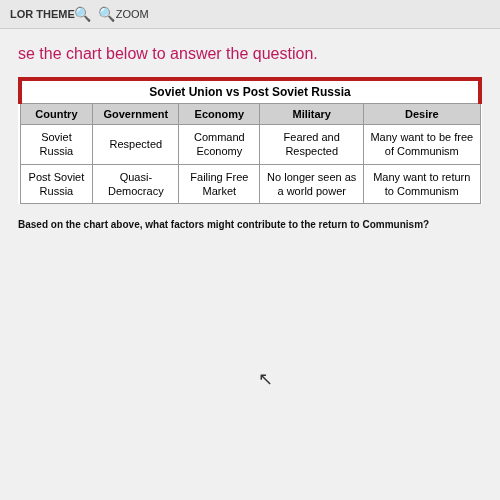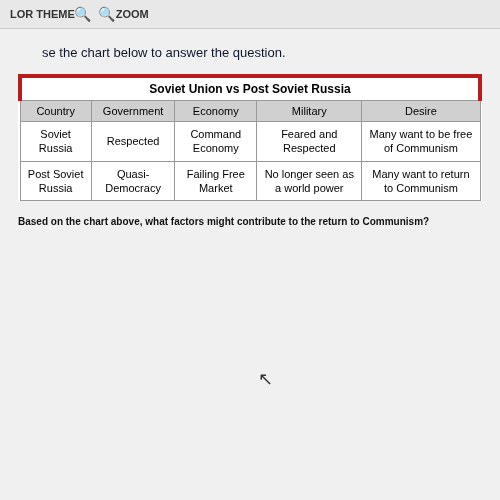--- a/index.html
+++ b/index.html
@@ -41,33 +41,32 @@
 
     .toolbar-icon {
       font-size: 14px;
       color: #333;
       cursor: pointer;
     }
 
     .zoom-label {
       font-size: 11px;
       color: #333;
-      font-weight: bold;
+      font-weight: normal;
     }
 
     .main-content {
       padding: 16px 18px;
     }
 
     .instruction-text {
-      font-size: 13px;
-      color: #0f172a;
+      font-size: 16px;
+      color: #be185d;
       margin-bottom: 14px;
       font-weight: normal;
-      margin-left: 24px;
     }
 
     .table-wrapper {
       margin-bottom: 14px;
     }
 
     .comparison-table {
       border-collapse: collapse;
       width: 100%;
       background: white;
@@ -81,21 +80,21 @@
       font-weight: bold;
       padding: 4px 6px;
       border: 4px solid #b91c1c;
       border-bottom: 1px solid #999;
     }
 
     .table-header-row th {
       background: #d0d0d0;
       text-align: center;
       font-size: 11px;
-      font-weight: normal;
+      font-weight: bold;
       padding: 4px 6px;
       border: 1px solid #999;
     }
 
     .table-data-row td {
       background: white;
       text-align: center;
       font-size: 11px;
       padding: 5px 6px;
       border: 1px solid #999;

